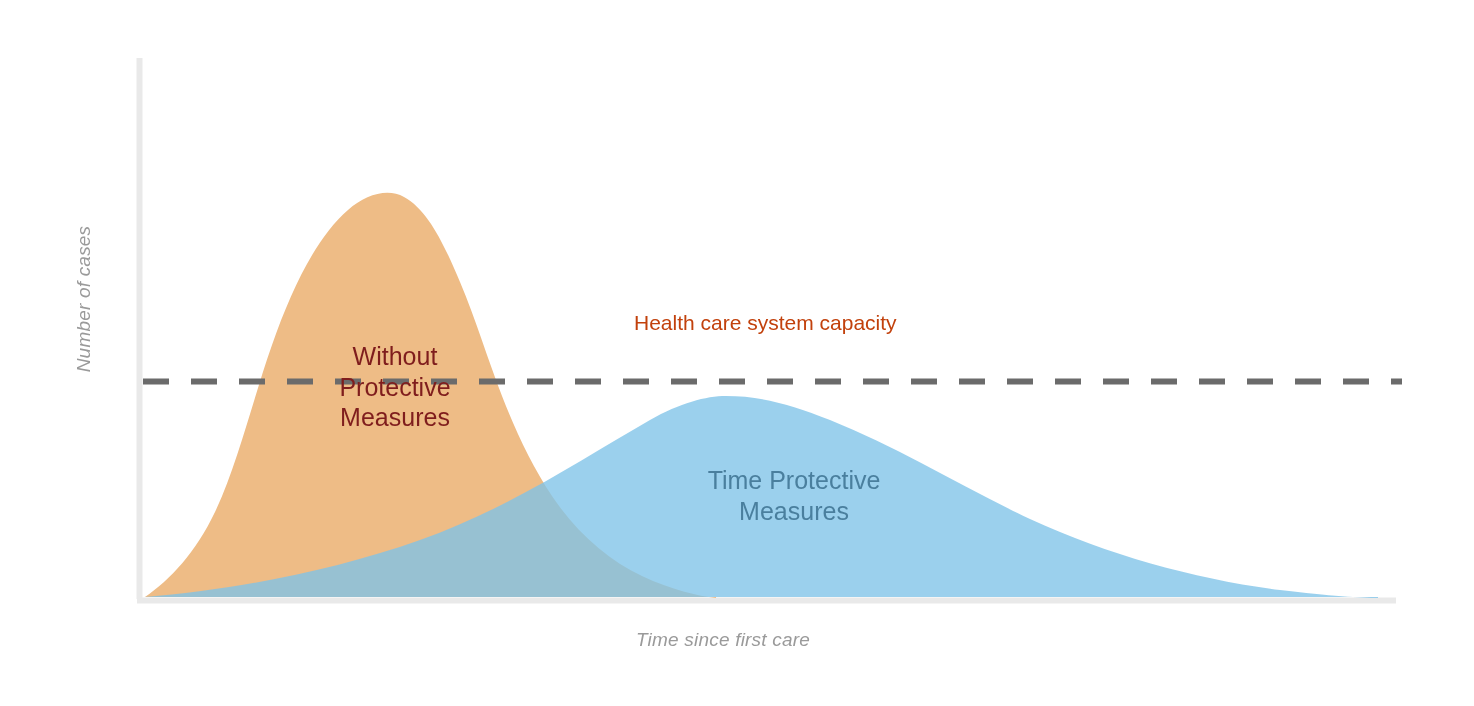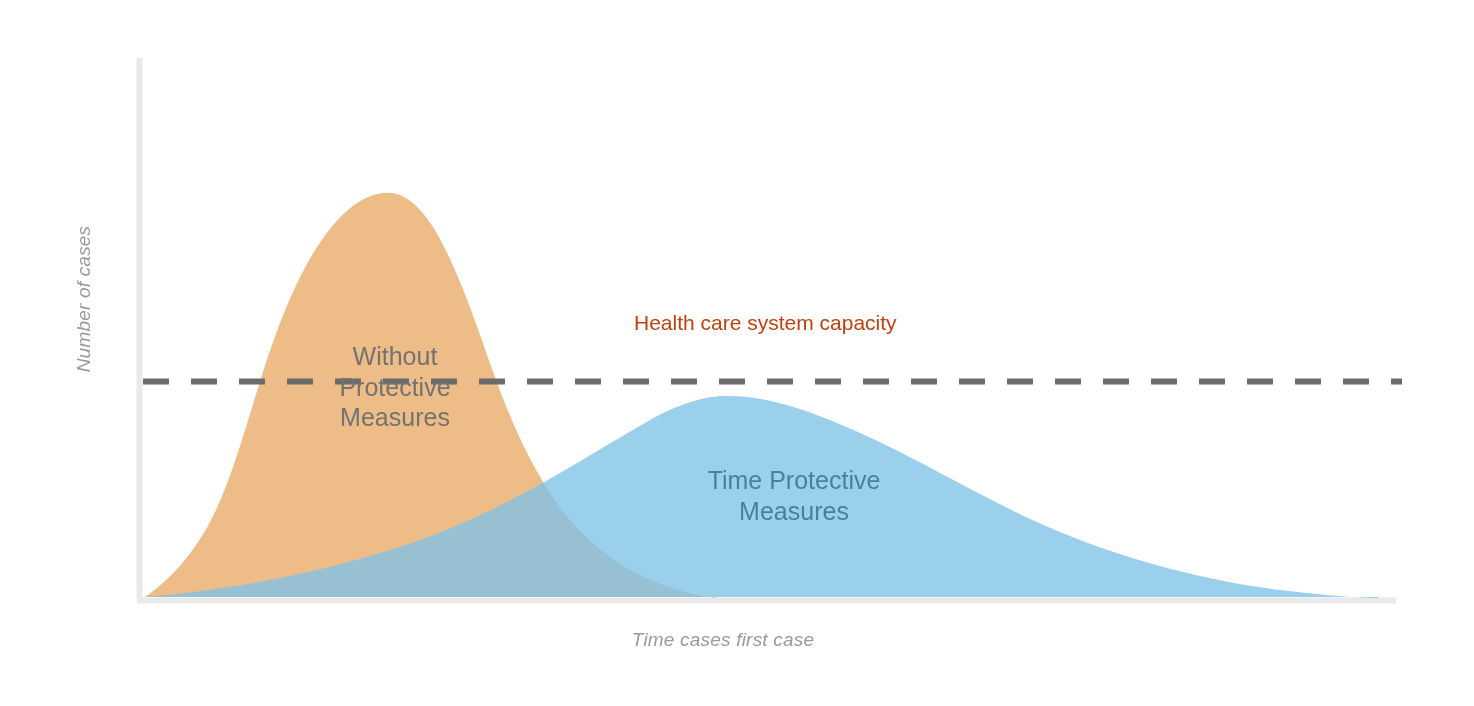--- a/index.html
+++ b/index.html
@@ -55,21 +55,21 @@
     text-align: center;
     line-height: 1.22;
     white-space: pre-line;
     user-select: none;
   }
   #label-without {
     left: 300px;
     top: 341px;
     width: 190px;
     font-size: 25px;
-    color: #737373;
+    color: #7f1d1d;
   }
   #label-with {
     left: 652px;
     top: 465px;
     width: 284px;
     font-size: 25px;
     color: #4a7f9e;
   }
   #capacity-label {
     position: absolute;
@@ -111,21 +111,21 @@
              C 900,448 960,486 1030,519
              C 1110,556 1200,580 1280,590
              C 1330,596 1362,598 1378,598
              L 1378,597 Z"></path>
 
     <line x1="143" y1="381.5" x2="1402" y2="381.5" stroke="#6b6b6b" stroke-width="6" stroke-dasharray="26 22" stroke-linecap="butt"></line>
   </svg>
 
   <div class="axis-title" id="y-axis-title">Number of cases</div>
 
-  <div class="axis-title" id="x-axis-title">Time cases first case</div>
+  <div class="axis-title" id="x-axis-title">Time since first care</div>
 
   <div id="capacity-label">Health care system capacity</div>
 
   <div class="curve-label" id="label-without">Without
 Protective
 Measures</div>
 
   <div class="curve-label" id="label-with">Time Protective
 Measures</div>
 

